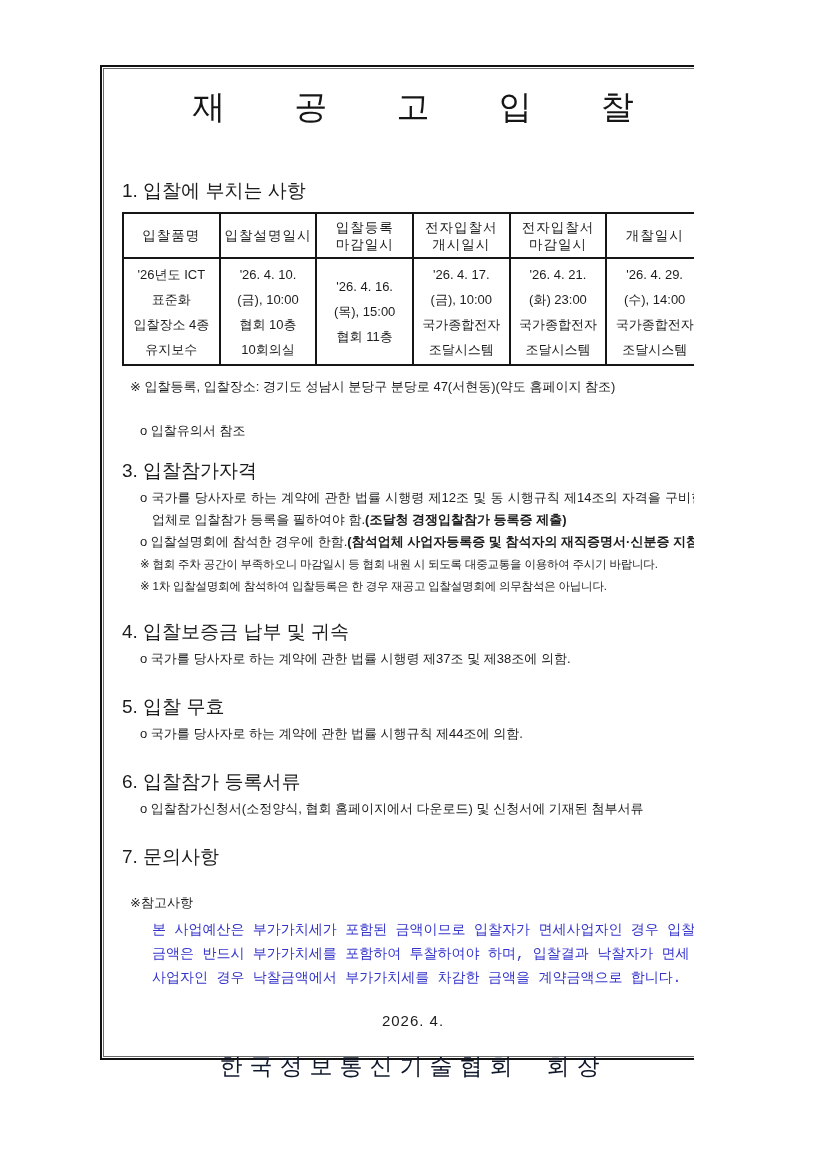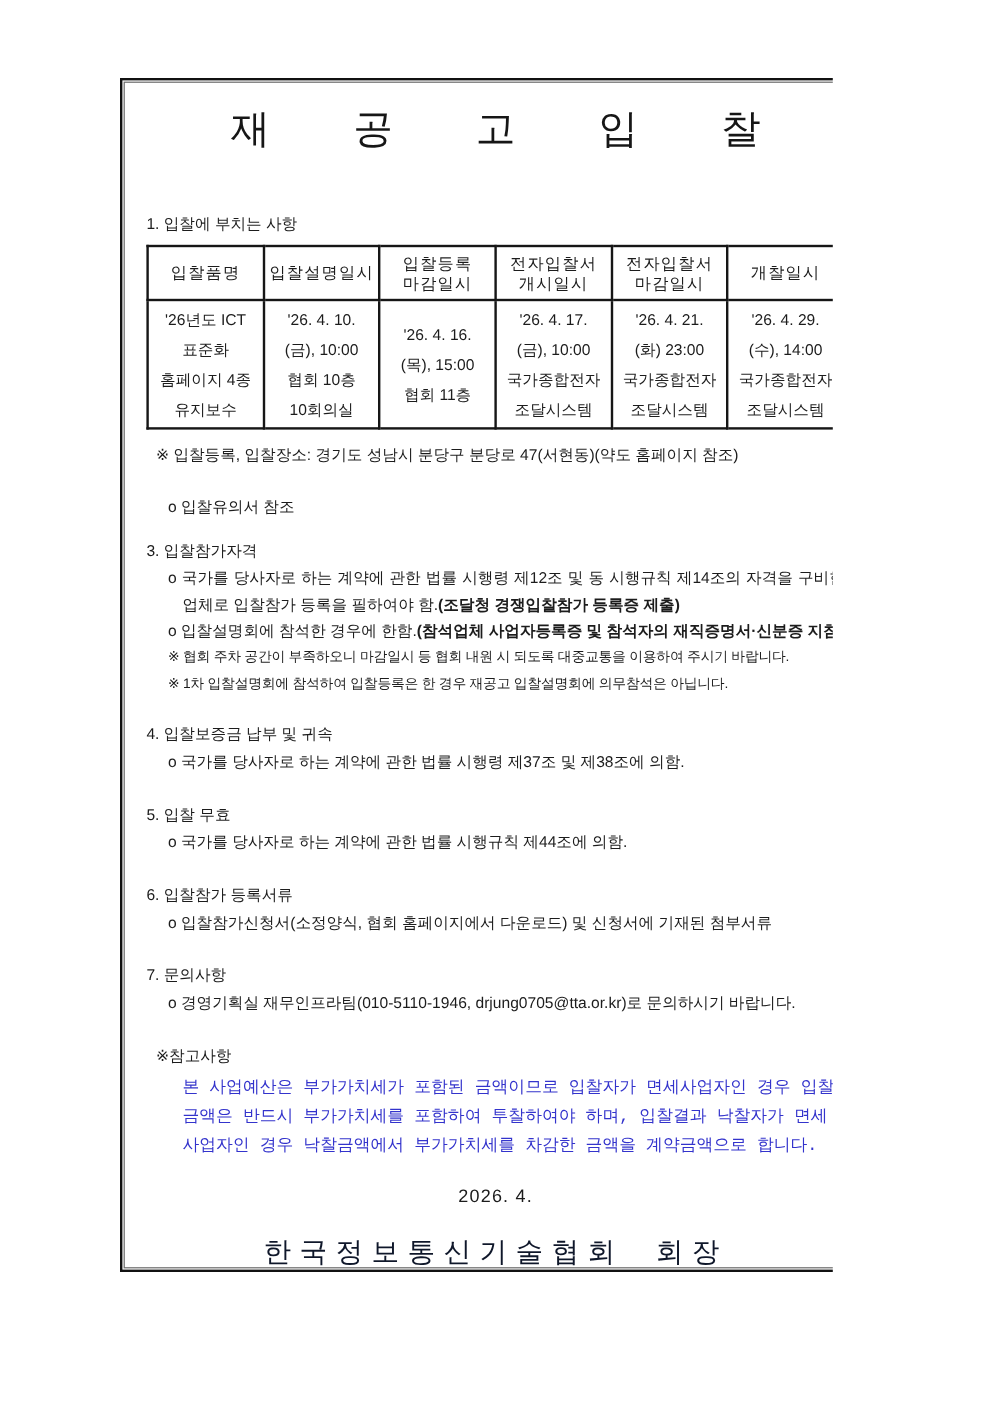--- a/index.html
+++ b/index.html
@@ -26,21 +26,21 @@
   .doc-title{
     margin-top:6px;
     text-align:center;
     font-size:33px;
     letter-spacing:30px;
     padding-left:30px; 
     white-space:nowrap;
     color:#161616;
   }
   .sec-heading{
-    font-size:13px;
+    font-size:19px;
     margin:0;
     color:#1c1c1c;
   }
   .s1-heading{margin-top:48px;}
   .bid-table{
     width:100%;
     border-collapse:collapse;
     margin-top:8px;
     table-layout:fixed;
   }
@@ -138,21 +138,21 @@
 개시일시</th>
               <th>전자입찰서
 마감일시</th>
               <th>개찰일시</th>
             </tr>
           </thead>
           <tbody>
             <tr>
               <td>'26년도 ICT
 표준화
-홈페이지 4종
+입찰장소 4종
 유지보수</td>
               <td>'26. 4. 10.
 (금), 10:00
 협회 10층
 10회의실</td>
               <td>'26. 4. 16.
 (목), 15:00
 협회 11층</td>
               <td>'26. 4. 17.
 (금), 10:00
@@ -194,21 +194,20 @@
         <p class="item item-first">o 국가를 당사자로 하는 계약에 관한 법률 시행규칙 제44조에 의함.</p>
       </div>
 
       <div class="sec sec-6">
         <p class="sec-heading">6. 입찰참가 등록서류</p>
         <p class="item item-first">o 입찰참가신청서(소정양식, 협회 홈페이지에서 다운로드) 및 신청서에 기재된 첨부서류</p>
       </div>
 
       <div class="sec sec-7">
         <p class="sec-heading">7. 문의사항</p>
-        <p class="item item-first">o 경영기획실 재무인프라팀(010-5110-1946, drjung0705@tta.or.kr)로 문의하시기 바랍니다.</p>
       </div>
 
       <div class="reference">
         <div class="ref-label">※참고사항</div>
         <div class="ref-body" style="color: rgb(51, 51, 204);">본 사업예산은 부가가치세가 포함된 금액이므로 입찰자가 면세사업자인 경우 입찰
 금액은 반드시 부가가치세를 포함하여 투찰하여야 하며, 입찰결과 낙찰자가 면세
 사업자인 경우 낙찰금액에서 부가가치세를 차감한 금액을 계약금액으로 합니다.</div>
       </div>
 
       <div class="doc-date">2026.  4.</div>

